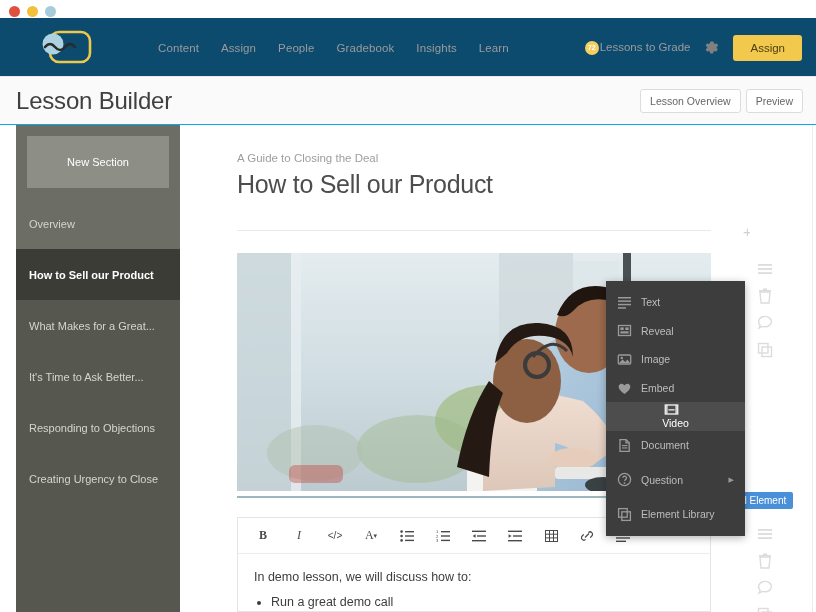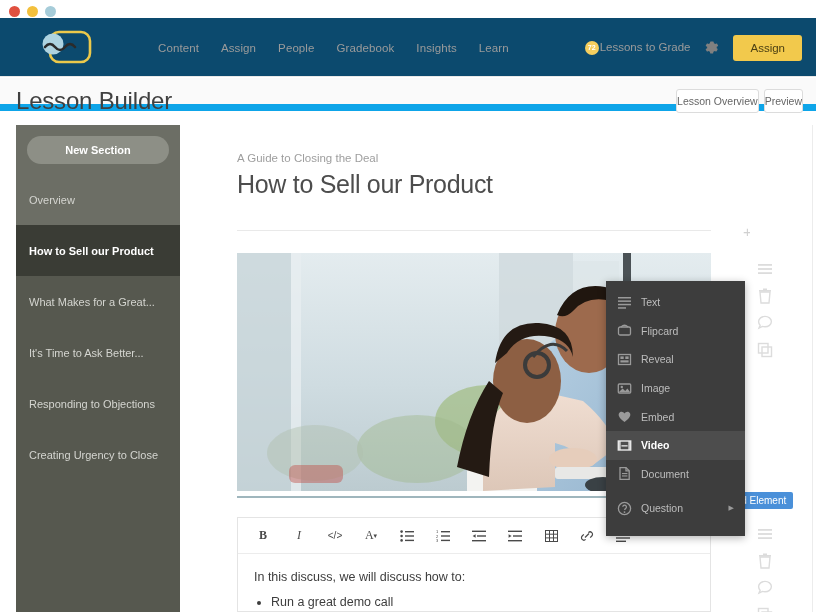--- a/index.html
+++ b/index.html
@@ -44,43 +44,43 @@
   .grade-text { font-size:11.5px; color:#9b9b9b; }
   .gear { width:17px; height:17px; display:block; }
   .assign-btn {
     background:#f2c94c; color:#4a3f13; border:none;
     font-size:11.5px; padding:7px 17px; border-radius:3px;
     cursor:pointer; font-family:inherit;
   }
 
   
   .pagehead {
-    position:absolute; top:78px; left:0; width:816px; height:33px;
-    background:#fafafa; border-bottom:7px solid #0ea5e9;
+    position:absolute; top:78px; left:0; width:816px; height:47px;
+    background:#fafafa; border-bottom:1px solid #0ea5e9;
   }
   .pagetitle {
     position:absolute; left:16px; top:9px;
     font-size:24px; color:#404040; font-weight:400; letter-spacing:-.2px;
   }
   .head-btns { position:absolute; right:13px; top:11px; display:flex; gap:5px; }
   .hbtn {
     background:#fff; border:1px solid #dcdcdc; border-radius:3px;
-    font-size:10.5px; color:#666; padding:5px 0; cursor:pointer;
+    font-size:10.5px; color:#666; padding:5px 9px; cursor:pointer;
     font-family:inherit;
   }
 
   
   .sidebar {
     position:absolute; left:16px; top:125px; width:164px; height:487px;
     background:#56584f;
   }
   .sb-newsec-wrap { padding:11px 11px 10px; background:#6c6e65; }
   .new-section-btn {
     width:100%; background:#8d8f86; color:#fff; border:none;
-    font-size:11px; font-weight:bold; padding:8px 0; border-radius:14px;
+    font-size:11px; font-weight:normal; padding:20px 0; border-radius:0;
     cursor:pointer; font-family:inherit;
   }
   .sb-item {
     height:51px; display:flex; align-items:center; padding:0 13px;
     font-size:11px; color:#d4d5d0; cursor:pointer;
   }
   .sb-item.light { background:#6c6e65; }
   .sb-item.active { background:#3a3c35; color:#fff; font-weight:bold; }
 
   
@@ -149,21 +149,21 @@
   
   .ctxmenu {
     position:absolute; left:606px; top:281px; width:139px;
     background:#3d3d3d; z-index:30; padding:7px 0;
     box-shadow:0 2px 8px rgba(0,0,0,.3);
   }
   .ctxitem {
     height:28.6px; display:flex; align-items:center; padding:0 11px;
     color:#bdbdbd; font-size:10.5px; cursor:pointer; position:relative;
   }
-  .ctxitem.selected { background:#4d4d4d; color:#ffffff; font-weight:bold; }
+  .ctxitem.selected { background:#4d4d4d; color:#ffffff; font-weight:normal;flex-direction:column; }
   .ctxicon { width:15px; height:15px; margin-right:9px; flex:0 0 15px; color:#9a9a9a; }
   .ctxitem.selected .ctxicon { color:#e8e8e8; }
   .ctxarrow { position:absolute; right:11px; font-size:7px; color:#9a9a9a; }
   .ctxsep { height:6px; }
 </style>
 </head>
 <body>
 
 <div id="app">
 
@@ -354,21 +354,21 @@
         <span class="ebtn">
           <svg width="14" height="12" viewBox="0 0 14 12">
             <rect x="0" y="0.6" width="14" height="1.4" fill="#4a4a4a"></rect>
             <rect x="0" y="4" width="10" height="1.4" fill="#4a4a4a"></rect>
             <rect x="0" y="7.3" width="14" height="1.4" fill="#4a4a4a"></rect>
             <rect x="0" y="10.6" width="10" height="1.4" fill="#4a4a4a"></rect>
           </svg>
         </span>
       </div>
       <div class="ebody">
-        <p>In this discuss, we will discuss how to:</p>
+        <p>In demo lesson, we will discuss how to:</p>
         <ul>
           <li>Run a great demo call</li>
         </ul>
       </div>
     </div>
   </div>
 
   <div class="rail">
     <div class="rail-pageborder"></div>
 
@@ -420,27 +420,20 @@
     <div class="ctxitem">
       <svg class="ctxicon" viewBox="0 0 15 15">
         <rect x="1" y="2" width="13" height="1.5" fill="currentColor"></rect>
         <rect x="1" y="5.4" width="13" height="1.5" fill="currentColor"></rect>
         <rect x="1" y="8.8" width="13" height="1.5" fill="currentColor"></rect>
         <rect x="1" y="12.2" width="8" height="1.5" fill="currentColor"></rect>
       </svg>
       <span>Text</span>
     </div>
 
-    <div class="ctxitem">
-      <svg class="ctxicon" viewBox="0 0 15 15">
-        <rect x="1.5" y="4" width="12" height="8" rx="1.6" fill="none" stroke="currentColor" stroke-width="1.3"></rect>
-        <path d="M4 4 q3.5 -3.4 7 0" fill="none" stroke="currentColor" stroke-width="1.3"></path>
-      </svg>
-      <span>Flipcard</span>
-    </div>
 
     <div class="ctxitem">
       <svg class="ctxicon" viewBox="0 0 15 15">
         <rect x="1.5" y="2.5" width="12" height="10" fill="none" stroke="currentColor" stroke-width="1.3"></rect>
         <rect x="3.4" y="4.4" width="3.3" height="2.6" fill="currentColor"></rect>
         <rect x="8.3" y="4.4" width="3.3" height="2.6" fill="currentColor"></rect>
         <rect x="3.4" y="8.3" width="8.2" height="2.2" fill="currentColor"></rect>
       </svg>
       <span>Reveal</span>
     </div>
@@ -489,16 +482,23 @@
         <path d="M5.8 5.8 a1.8 1.8 0 113 1.5 c-.8.6-1.1 1-1.1 1.8" fill="none" stroke="currentColor" stroke-width="1.3"></path>
         <circle cx="7.5" cy="11.1" r=".9" fill="currentColor"></circle>
       </svg>
       <span>Question</span>
       <span class="ctxarrow">▶</span>
     </div>
 
 
     <div class="ctxsep"></div>
 
+    <div class="ctxitem">
+      <svg class="ctxicon" viewBox="0 0 15 15">
+        <rect x="1.6" y="1.6" width="8.6" height="8.6" fill="none" stroke="currentColor" stroke-width="1.3"></rect>
+        <rect x="4.8" y="4.8" width="8.6" height="8.6" fill="none" stroke="currentColor" stroke-width="1.3"></rect>
+      </svg>
+      <span>Element Library</span>
+    </div>
 
   </div>
 
 </div>
 
 </body></html>

